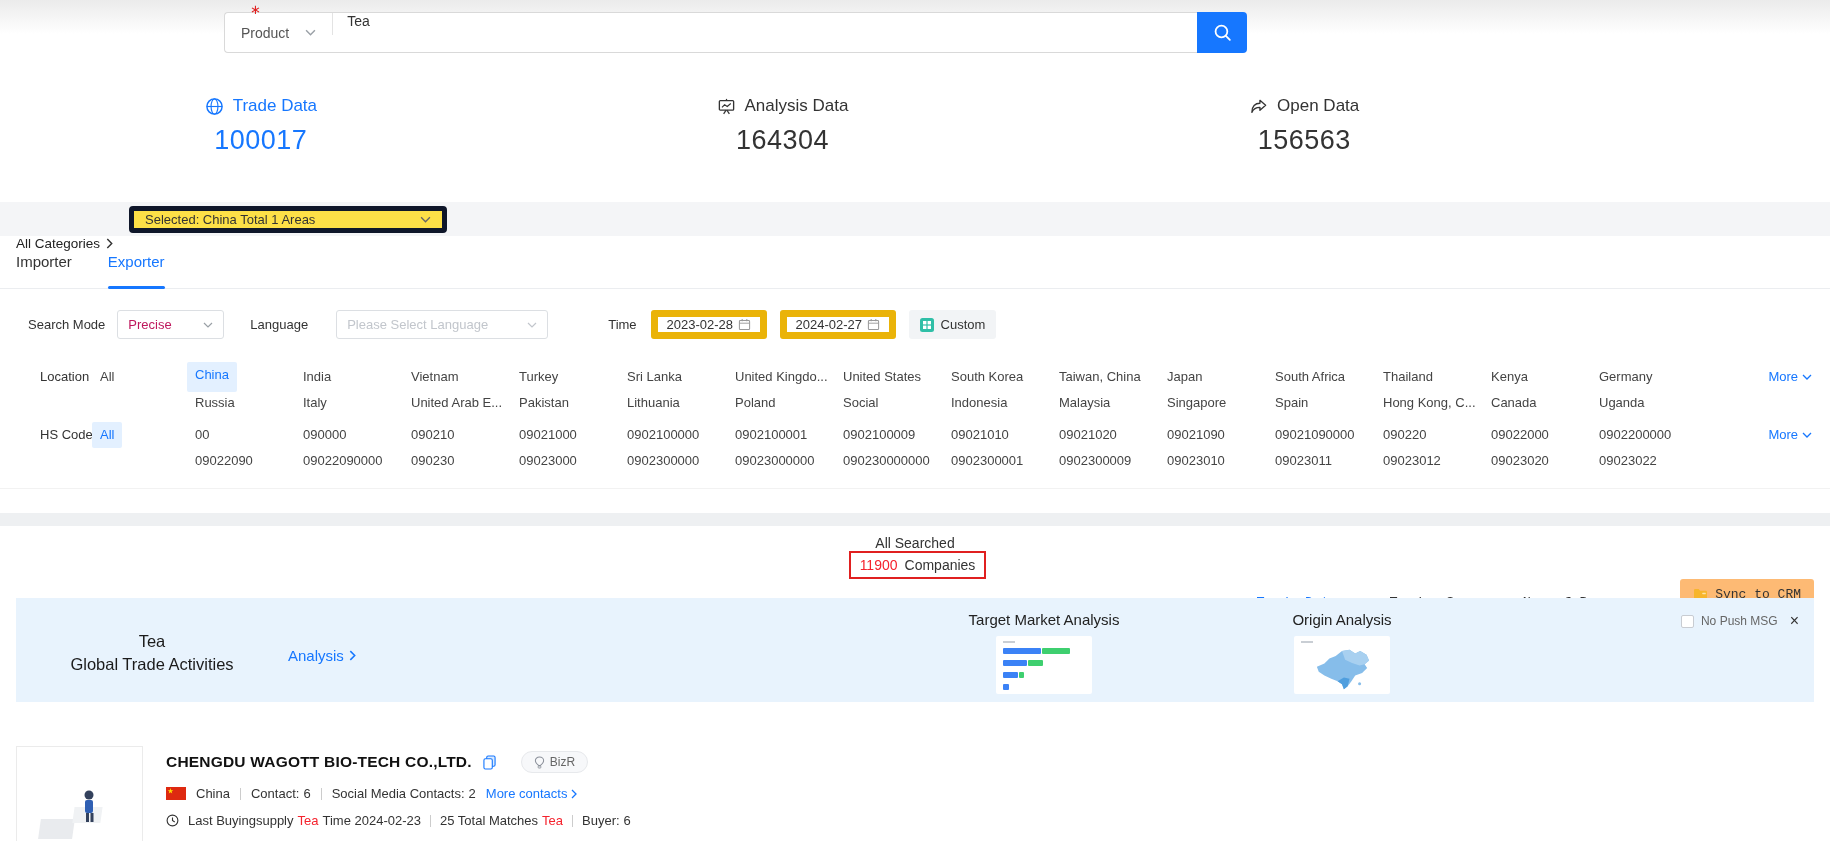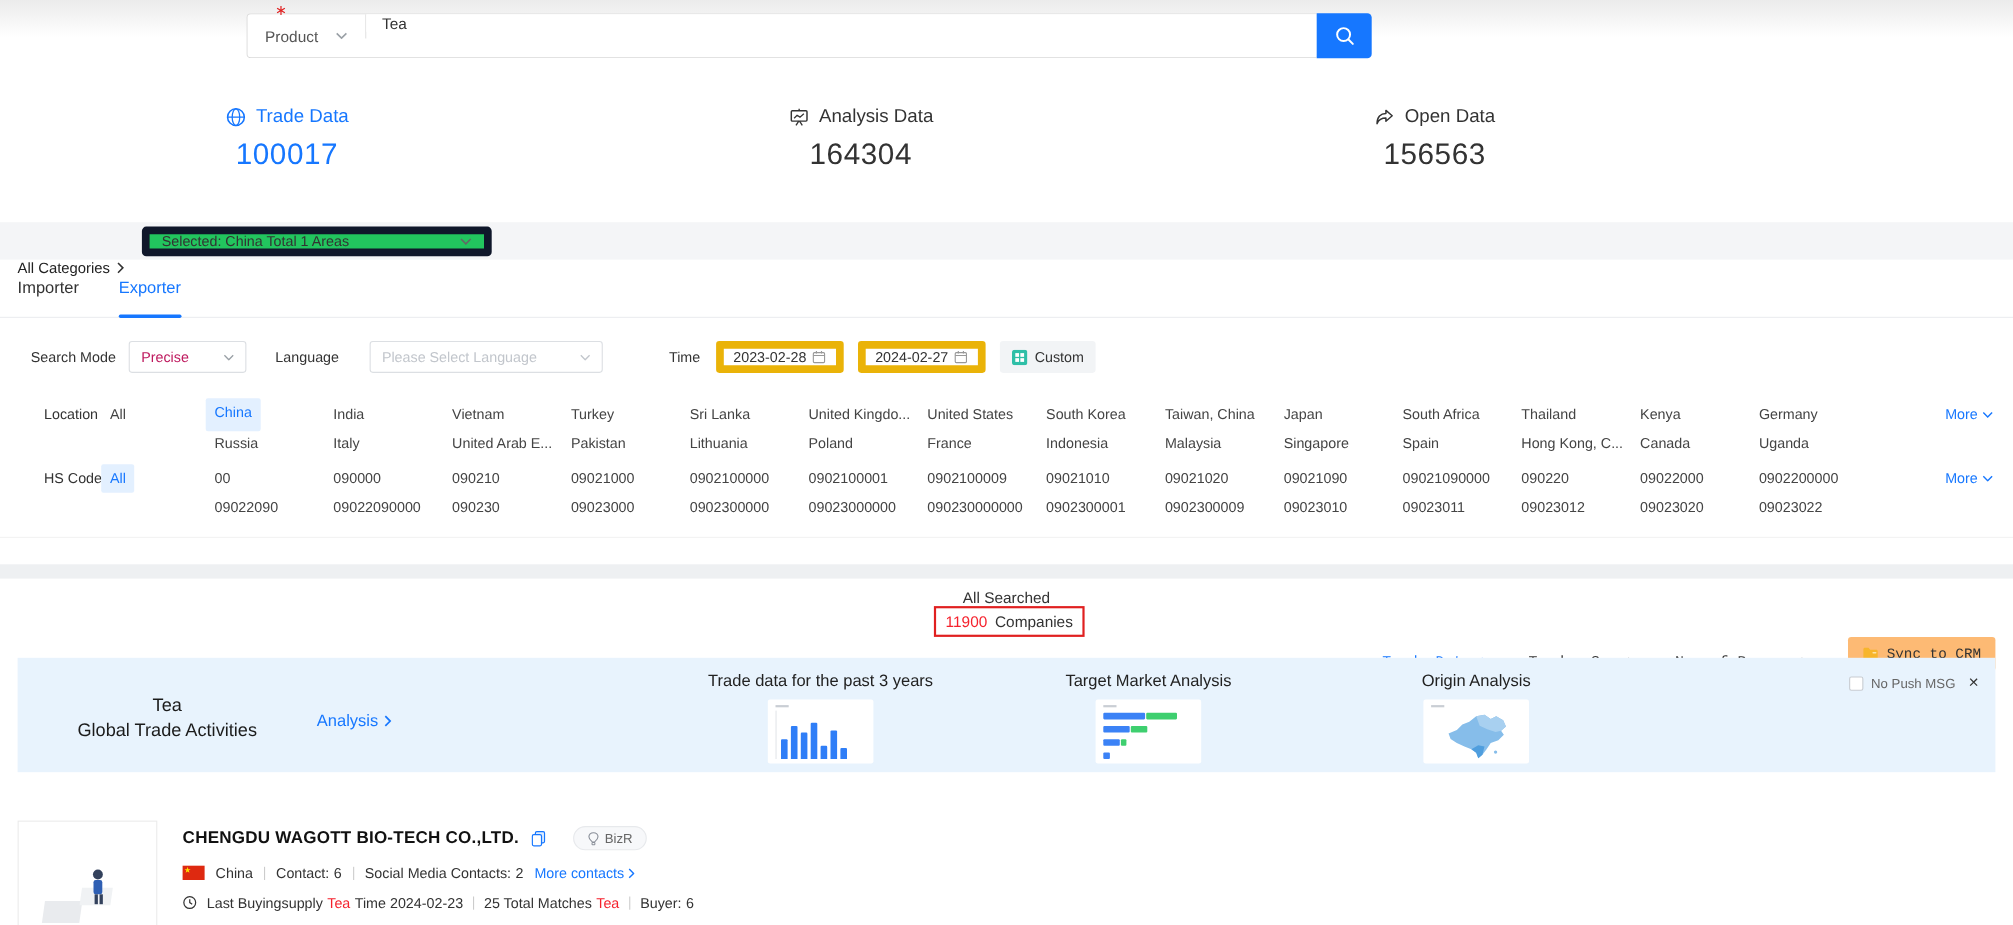--- a/index.html
+++ b/index.html
@@ -24,21 +24,21 @@
   .stats { display:flex; width:1565px; margin-top:30px; }
   .stat { flex:1; display:flex; flex-direction:column; align-items:center; gap:9px; }
   .stat-label { display:flex; align-items:center; gap:9px; font-size:17px; color:#333; }
   .stat-value { font-size:27px; font-weight:500; letter-spacing:.5px; color:#333; }
   .stat.blue .stat-label, .stat.blue .stat-value { color:#1677ff; }
 
   
   .cat-bar { margin-top:46px; height:34px; background:#f4f5f7; display:flex; align-items:center;
     gap:16px; padding-left:16px; font-size:13.5px; color:#222; }
   .cat-title { display:flex; align-items:center; gap:6px; cursor:pointer;margin-top:48px; }
-  .cat-dd { width:318px; height:27px; background:#22c55e; border:7px solid #0f172a; border-radius:4px;
+  .cat-dd { width:318px; height:27px; background:#fde047; border:5px solid #0f172a; border-radius:4px;
     display:flex; align-items:center; justify-content:space-between; padding:0 11px;
     font-size:13px; color:#333; cursor:pointer; }
 
   
   .tabs { height:53px; border-bottom:1px solid #ebedf0; display:flex; gap:36px;
     padding:17px 0 0 16px; font-size:15px; }
   .tab { position:relative; padding-bottom:15px; cursor:pointer; color:#333; }
   .tab.active { color:#1677ff; }
   .tab.active::after { content:""; position:absolute; left:0; right:0; bottom:-1px; height:3px;
     background:#1677ff; border-radius:2px; }
@@ -277,21 +277,21 @@
         <span>Kenya</span>
         <span>Germany</span>
       </div>
     <div class="fg-row">
         <span>Russia</span>
         <span>Italy</span>
         <span>United Arab E...</span>
         <span>Pakistan</span>
         <span>Lithuania</span>
         <span>Poland</span>
-        <span>France</span>
+        <span>Social</span>
         <span>Indonesia</span>
         <span>Malaysia</span>
         <span>Singapore</span>
         <span>Spain</span>
         <span>Hong Kong, C...</span>
         <span>Canada</span>
         <span>Uganda</span>
       </div>
   </div>
   <div class="fg-more">
@@ -384,35 +384,20 @@
     <div>Tea</div>
     <div>Global Trade Activities</div>
   </div>
   <div class="analysis-link">
     <span>Analysis</span>
     <svg width="7" height="11" viewBox="0 0 6 10">
         <polyline points="1,1 5,5 1,9" fill="none" stroke="#1677ff" stroke-width="1.4"></polyline>
       </svg>
   </div>
 
-  <div class="b-card" style="left:600px">
-    <div class="b-title">Trade data for the past 3 years</div>
-    <div class="thumb-card">
-      <div class="thumb-title-line"></div>
-      <div class="bars-v">
-        <i style="height:18px"></i>
-          <i style="height:30px"></i>
-          <i style="height:24px"></i>
-        <i style="height:33px"></i>
-          <i style="height:12px"></i>
-          <i style="height:26px"></i>
-          <i style="height:10px"></i>
-      </div>
-    </div>
-  </div>
 
   <div class="b-card" style="left:898px">
     <div class="b-title">Target Market Analysis</div>
     <div class="thumb-card">
       <div class="thumb-title-line"></div>
       <div class="bars-h">
         <div class="hrow">
             <span class="b" style="width:38px"></span>
             <span class="g" style="width:28px"></span>
           </div>

